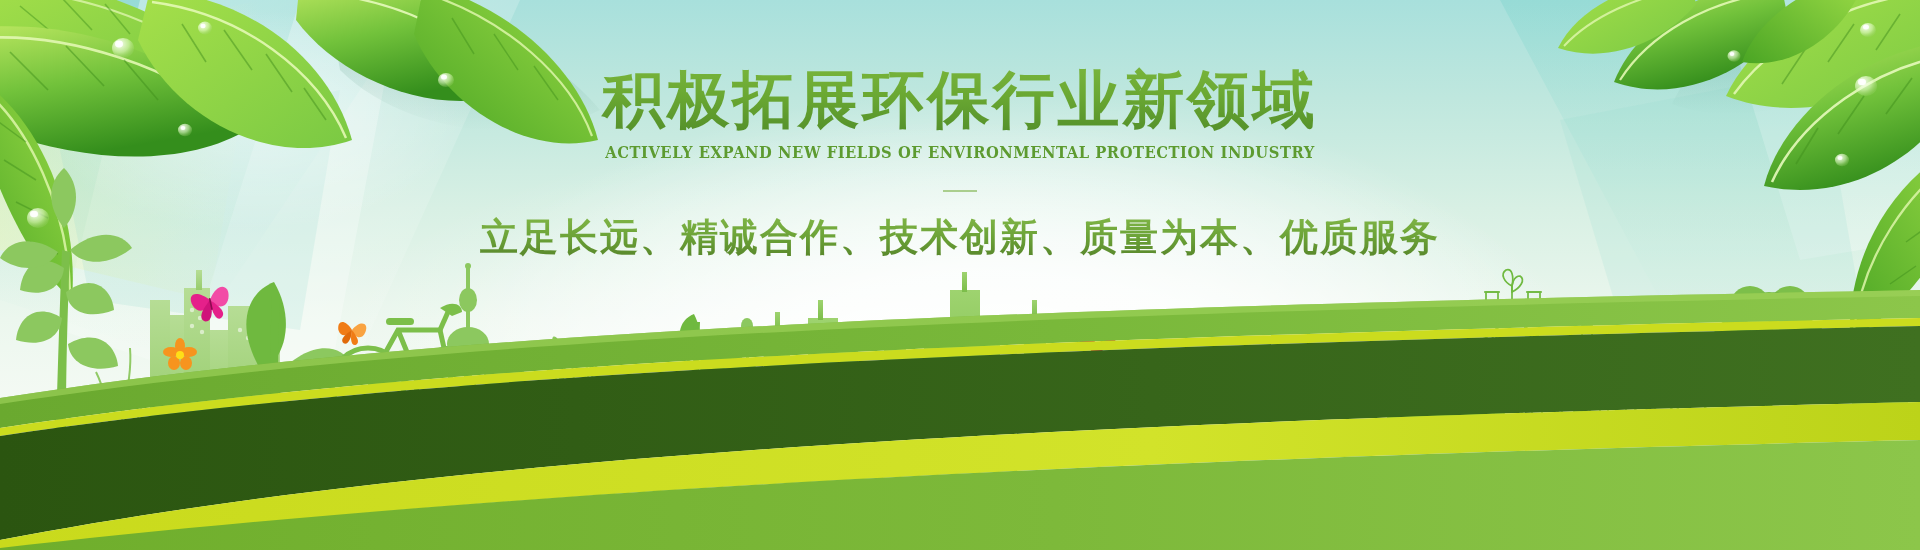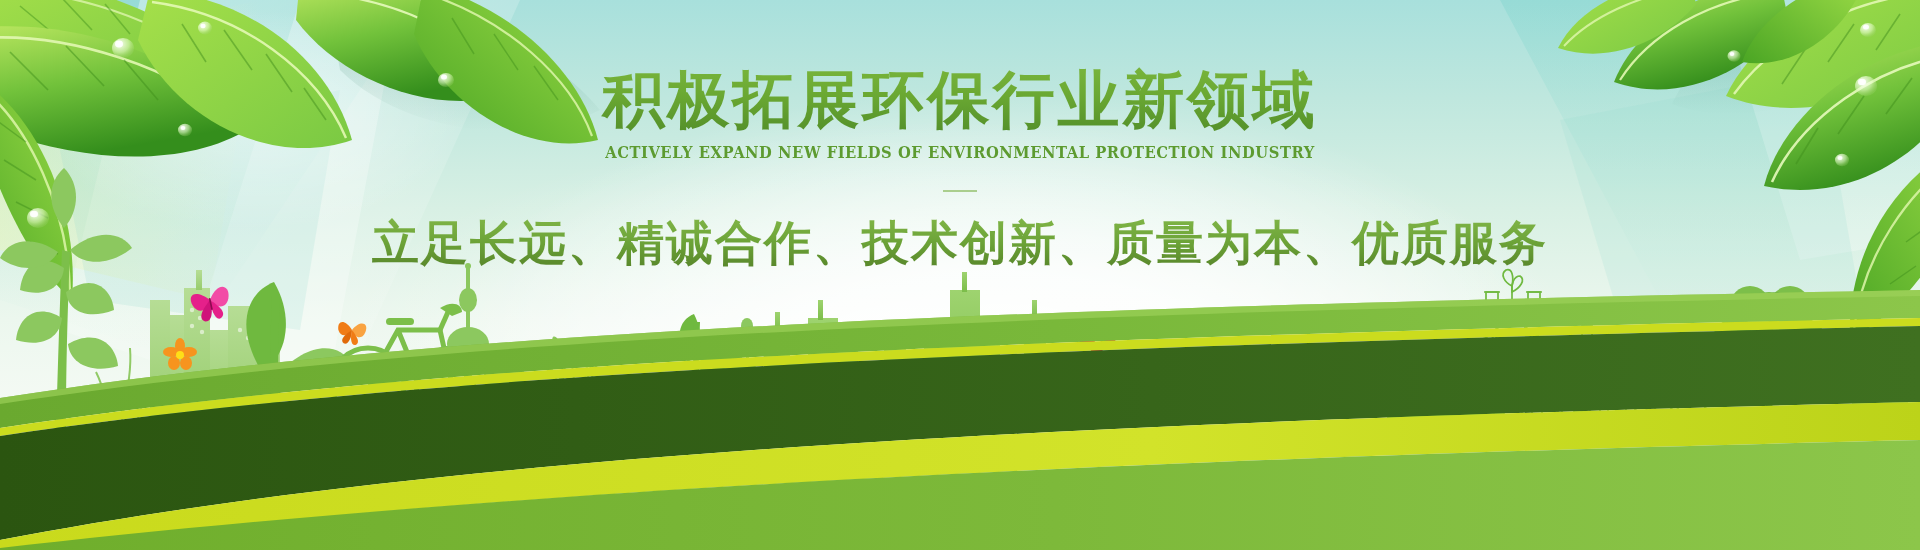--- a/index.html
+++ b/index.html
@@ -25,21 +25,21 @@
   }
   #subtitle{
     top:143px;font-family:"DejaVu Serif","Liberation Serif",serif;
     font-size:16px;font-weight:bold;letter-spacing:0.6px;
     color:#5d9b30;transform:scaleX(0.92);
   }
   #divider{position:absolute;top:190px;left:50%;transform:translateX(-50%);
     width:34px;height:2px;background:#9fc77d;opacity:.85;}
   #tagline{
     top:212px;font-family:"DejaVu Serif","Liberation Serif",serif;
-    font-size:47px;font-weight:bold;letter-spacing:2px;
+    font-size:38px;font-weight:bold;letter-spacing:2px;
     color:#639c35;
     background:linear-gradient(to bottom,#84b94a 0%,#6ba237 50%,#537f28 100%);
     -webkit-background-clip:text;background-clip:text;
     -webkit-text-fill-color:transparent;
   }
 </style>
 </head>
 <body>
 
 <div id="banner">

